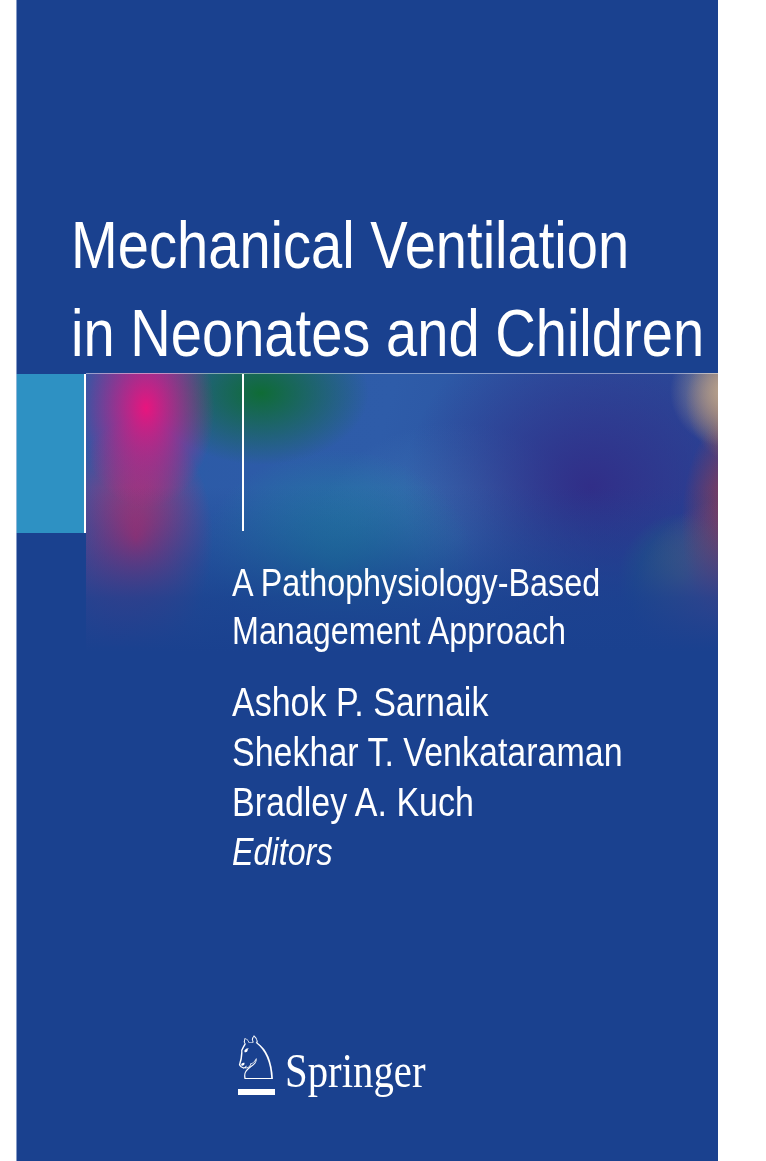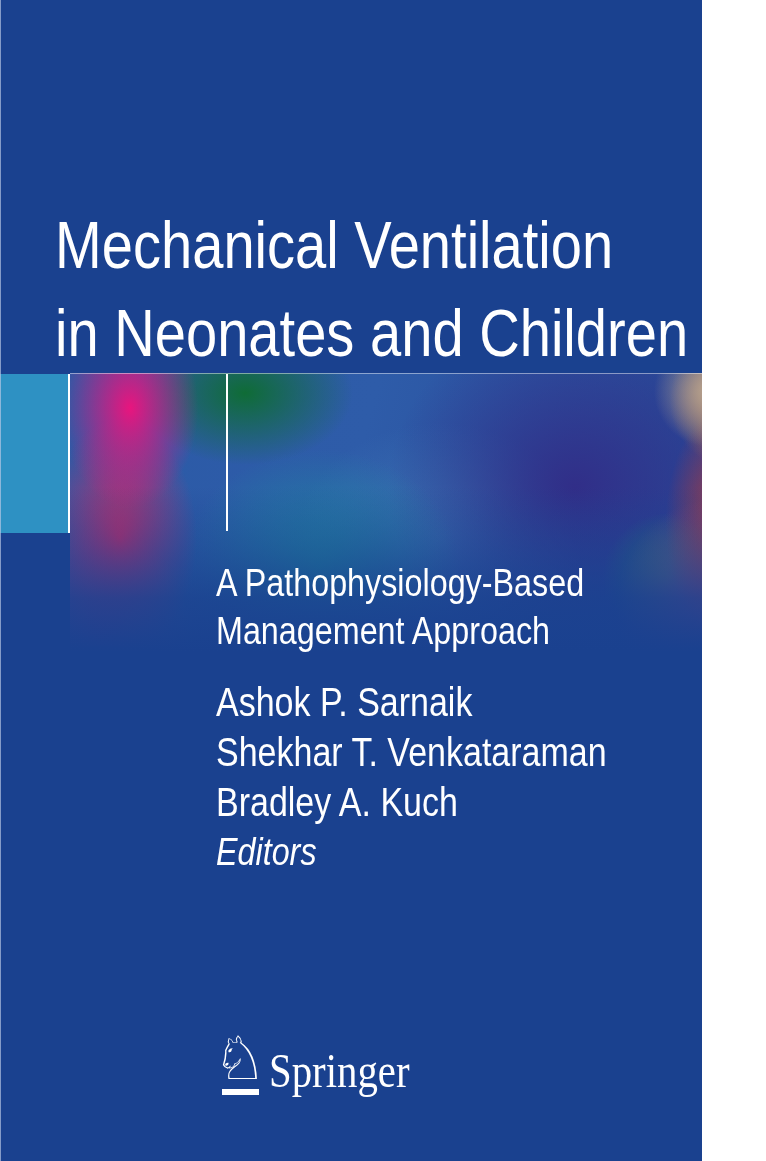--- a/index.html
+++ b/index.html
@@ -8,20 +8,21 @@
     background: #ffffff;
   }
   .page {
     position: relative;
     width: 702px;
     height: 1161px;
     background: #1A418F;
     overflow: hidden;
     font-family: "Liberation Sans", sans-serif;
     color: #ffffff;
+    margin-left: 16px;
   }
   .edge-highlight {
     position: absolute;
     left: 0; top: 0;
     width: 1px; height: 100%;
     background: rgba(190, 205, 230, 0.65);
     z-index: 9;
   }
 
   

